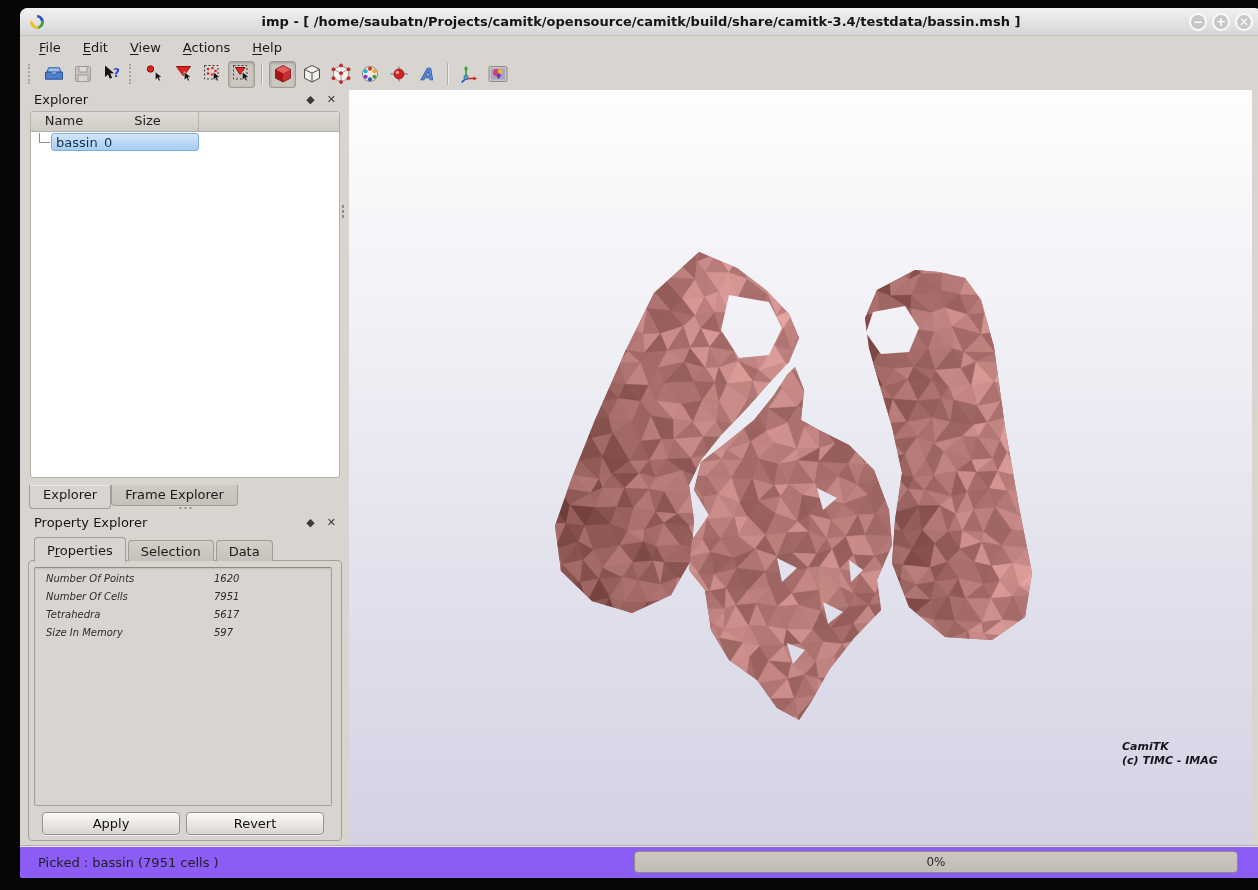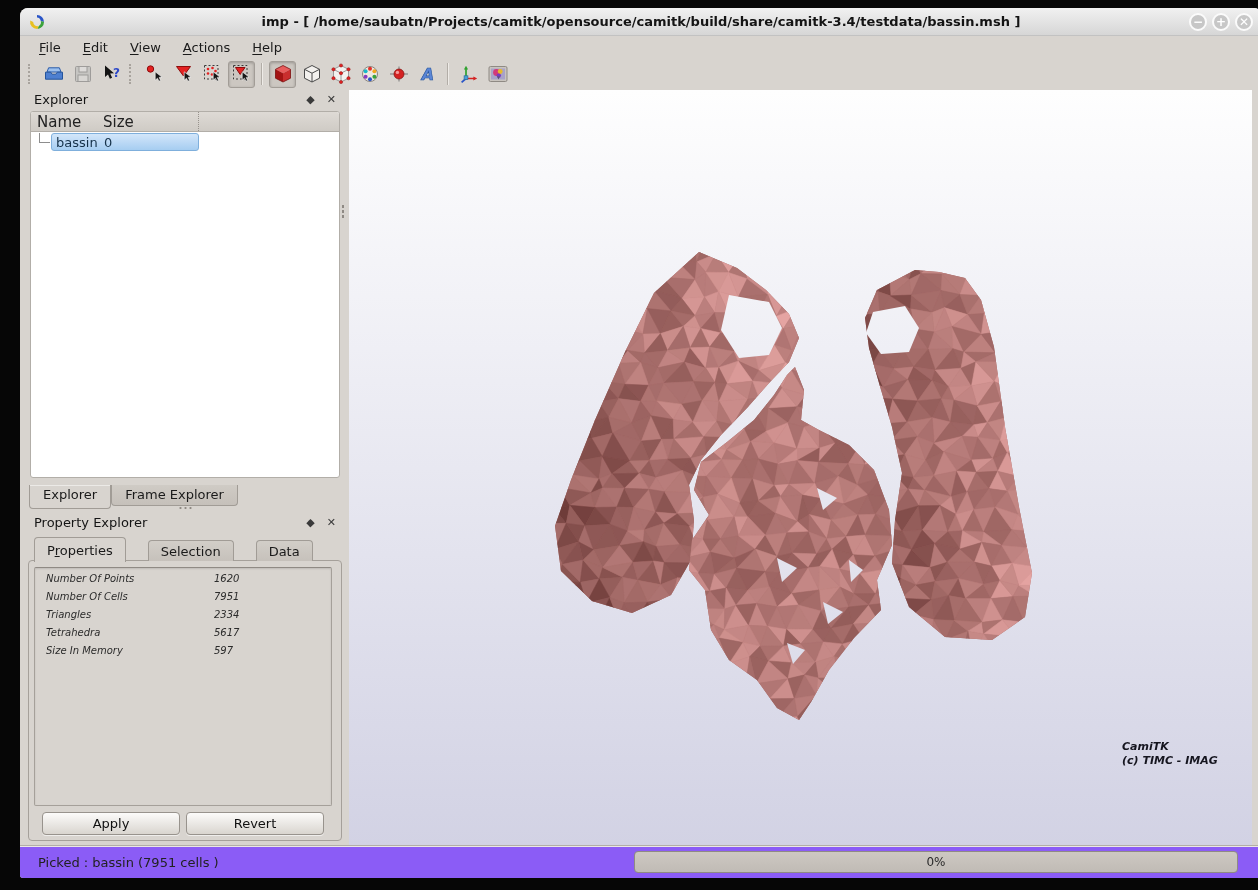--- a/index.html
+++ b/index.html
@@ -61,22 +61,22 @@
     display:flex; align-items:center; padding:0 8px;
     font-size:13px; color:#151515;
   }
   .panel-title .spacer { flex:1; }
   .panel-btn { font-size:11px; color:#3a3a3a; margin-left:12px; line-height:11px; }
   #tree {
     position:absolute; left:10px; top:103px; width:310px; height:367px;
     background:#ffffff; border:1px solid #b2aea8; border-radius:3px; overflow:hidden;
   }
   #tree-header {
-    height:20px; display:flex; font-size:15px; color:#222222;
-    background:linear-gradient(#dedad5,#cfcbc5); border-bottom:1px solid #b2aea8;
+    height:20px; display:flex; font-size:13px; color:#222222;
+    background:linear-gradient(#dedad5,#cfcbc5); border-bottom:1px solid #b2aea8;text-align:center;
   }
   .tree-col { padding:1px 6px; }
   .tree-col.c-name { width:66px; }
   .tree-col.c-size { width:101px; border-left:1px dotted #989era; border-left-color:#97928c; }
   .tree-col.c-rest { flex:1; border-left:1px dotted #97928c; }
   .tree-row { height:20px; display:flex; align-items:center; font-size:13px; color:#16324a; }
   .branch {
     width:11px; height:10px; margin-left:8px; margin-bottom:8px;
     border-left:1px solid #8d8d8d; border-bottom:1px solid #8d8d8d; flex:0 0 auto;
   }
@@ -92,21 +92,21 @@
     font-size:13px; color:#1a1a1a; padding:2px 13px 3px;
     border:1px solid #a19c96; border-top:none; border-radius:0 0 4px 4px;
     background:linear-gradient(#cfcbc5,#c5c0ba); height:21px;
   }
   .dtab.active { background:#d8d4cf; height:24px; box-shadow:0 1px 0 rgba(255,255,255,.5) inset; }
   .vdots { position:absolute; left:321px; top:196px; width:4px; height:16px;
     background-image:radial-gradient(#8f8a84 1px, transparent 1.3px); background-size:4px 5px; }
   .hdots { position:absolute; left:158px; top:498px; width:16px; height:4px;
     background-image:radial-gradient(#8f8a84 1px, transparent 1.3px); background-size:5px 4px; }
   
-  #prop-tabs { position:absolute; left:14px; top:527px; display:flex; align-items:flex-end; height:26px; z-index:2;gap:20px; }
+  #prop-tabs { position:absolute; left:14px; top:527px; display:flex; align-items:flex-end; height:26px; z-index:2; }
   .ptab {
     font-size:13px; color:#1a1a1a; padding:3px 12px;
     border:1px solid #a19c96; border-bottom:none; border-radius:4px 4px 0 0;
     background:linear-gradient(#d2cec8,#c6c1bb); height:21px; margin-right:2px;
   }
   .ptab.active { background:#d8d4cf; height:25px; padding-top:5px; position:relative; top:1px; }
   #prop-outer {
     position:absolute; left:8px; top:552px; width:314px; height:281px;
     background:#d8d4cf; border:1px solid #a5a09a; border-radius:4px;
   }
@@ -357,24 +357,20 @@
       <div class="ptab">Data</div>
     </div>
   <div id="prop-frame">
       <div class="prop-row">
         <span class="p-name">Number Of Points</span>
         <span>1620</span>
       </div>
       <div class="prop-row">
         <span class="p-name">Number Of Cells</span>
         <span>7951</span>
-      </div>
-      <div class="prop-row">
-        <span class="p-name">Triangles</span>
-        <span>2334</span>
       </div>
       <div class="prop-row">
         <span class="p-name">Tetrahedra</span>
         <span>5617</span>
       </div>
       <div class="prop-row">
         <span class="p-name">Size In Memory</span>
         <span>597</span>
       </div>
     </div>

